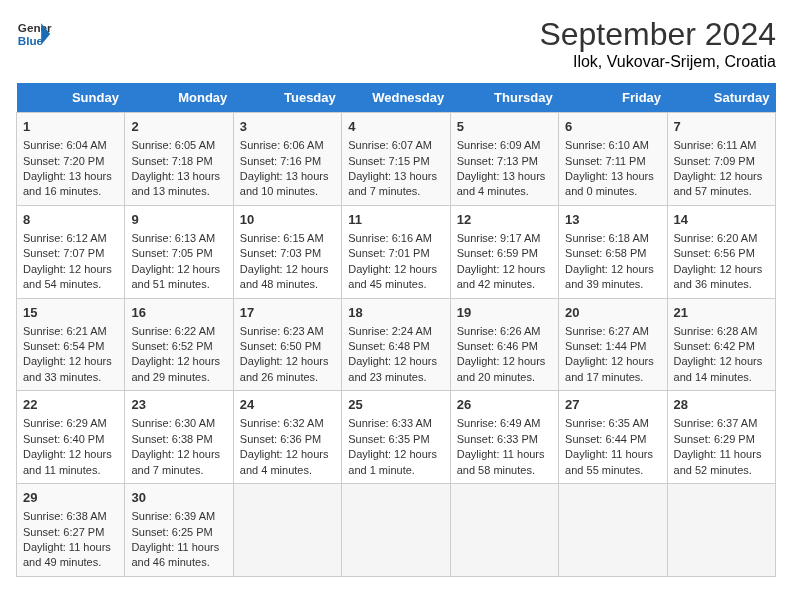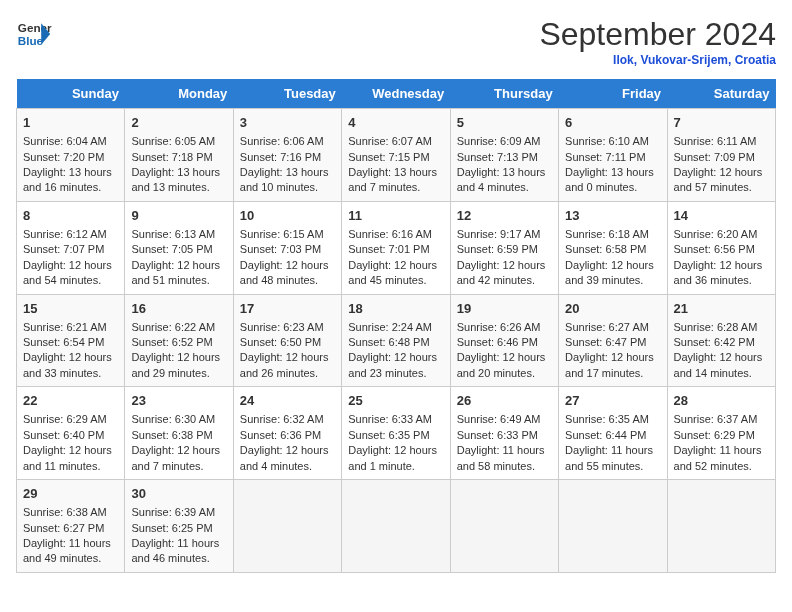--- a/index.html
+++ b/index.html
@@ -27,23 +27,23 @@
     }
     .title-block {
       text-align: right;
     }
     .title-block h1 {
       font-size: 32px;
       font-weight: normal;
       color: #333;
     }
     .title-block h2 {
-      font-size: 12px;
-      color: #1d4ed8;
-      font-weight: bold;
+      font-size: 16px;
+      color: #000000;
+      font-weight: normal;
     }
     table {
       width: 100%;
       border-collapse: collapse;
       font-size: 11px;
     }
     thead tr th {
       background-color: #2b7cd3;
       color: #fff;
       padding: 7px 6px;
@@ -240,21 +240,21 @@
         <td>
           <span class="day-num">19</span>
           <div>Sunrise: 6:26 AM</div>
           <div>Sunset: 6:46 PM</div>
           <div>Daylight: 12 hours</div>
           <div>and 20 minutes.</div>
         </td>
         <td>
           <span class="day-num">20</span>
           <div>Sunrise: 6:27 AM</div>
-          <div>Sunset: 6:47 PM</div>
+          <div>Sunset: 1:44 PM</div>
           <div>Daylight: 12 hours</div>
           <div>and 17 minutes.</div>
         </td>
         <td>
           <span class="day-num">21</span>
           <div>Sunrise: 6:28 AM</div>
           <div>Sunset: 6:42 PM</div>
           <div>Daylight: 12 hours</div>
           <div>and 14 minutes.</div>
         </td>

